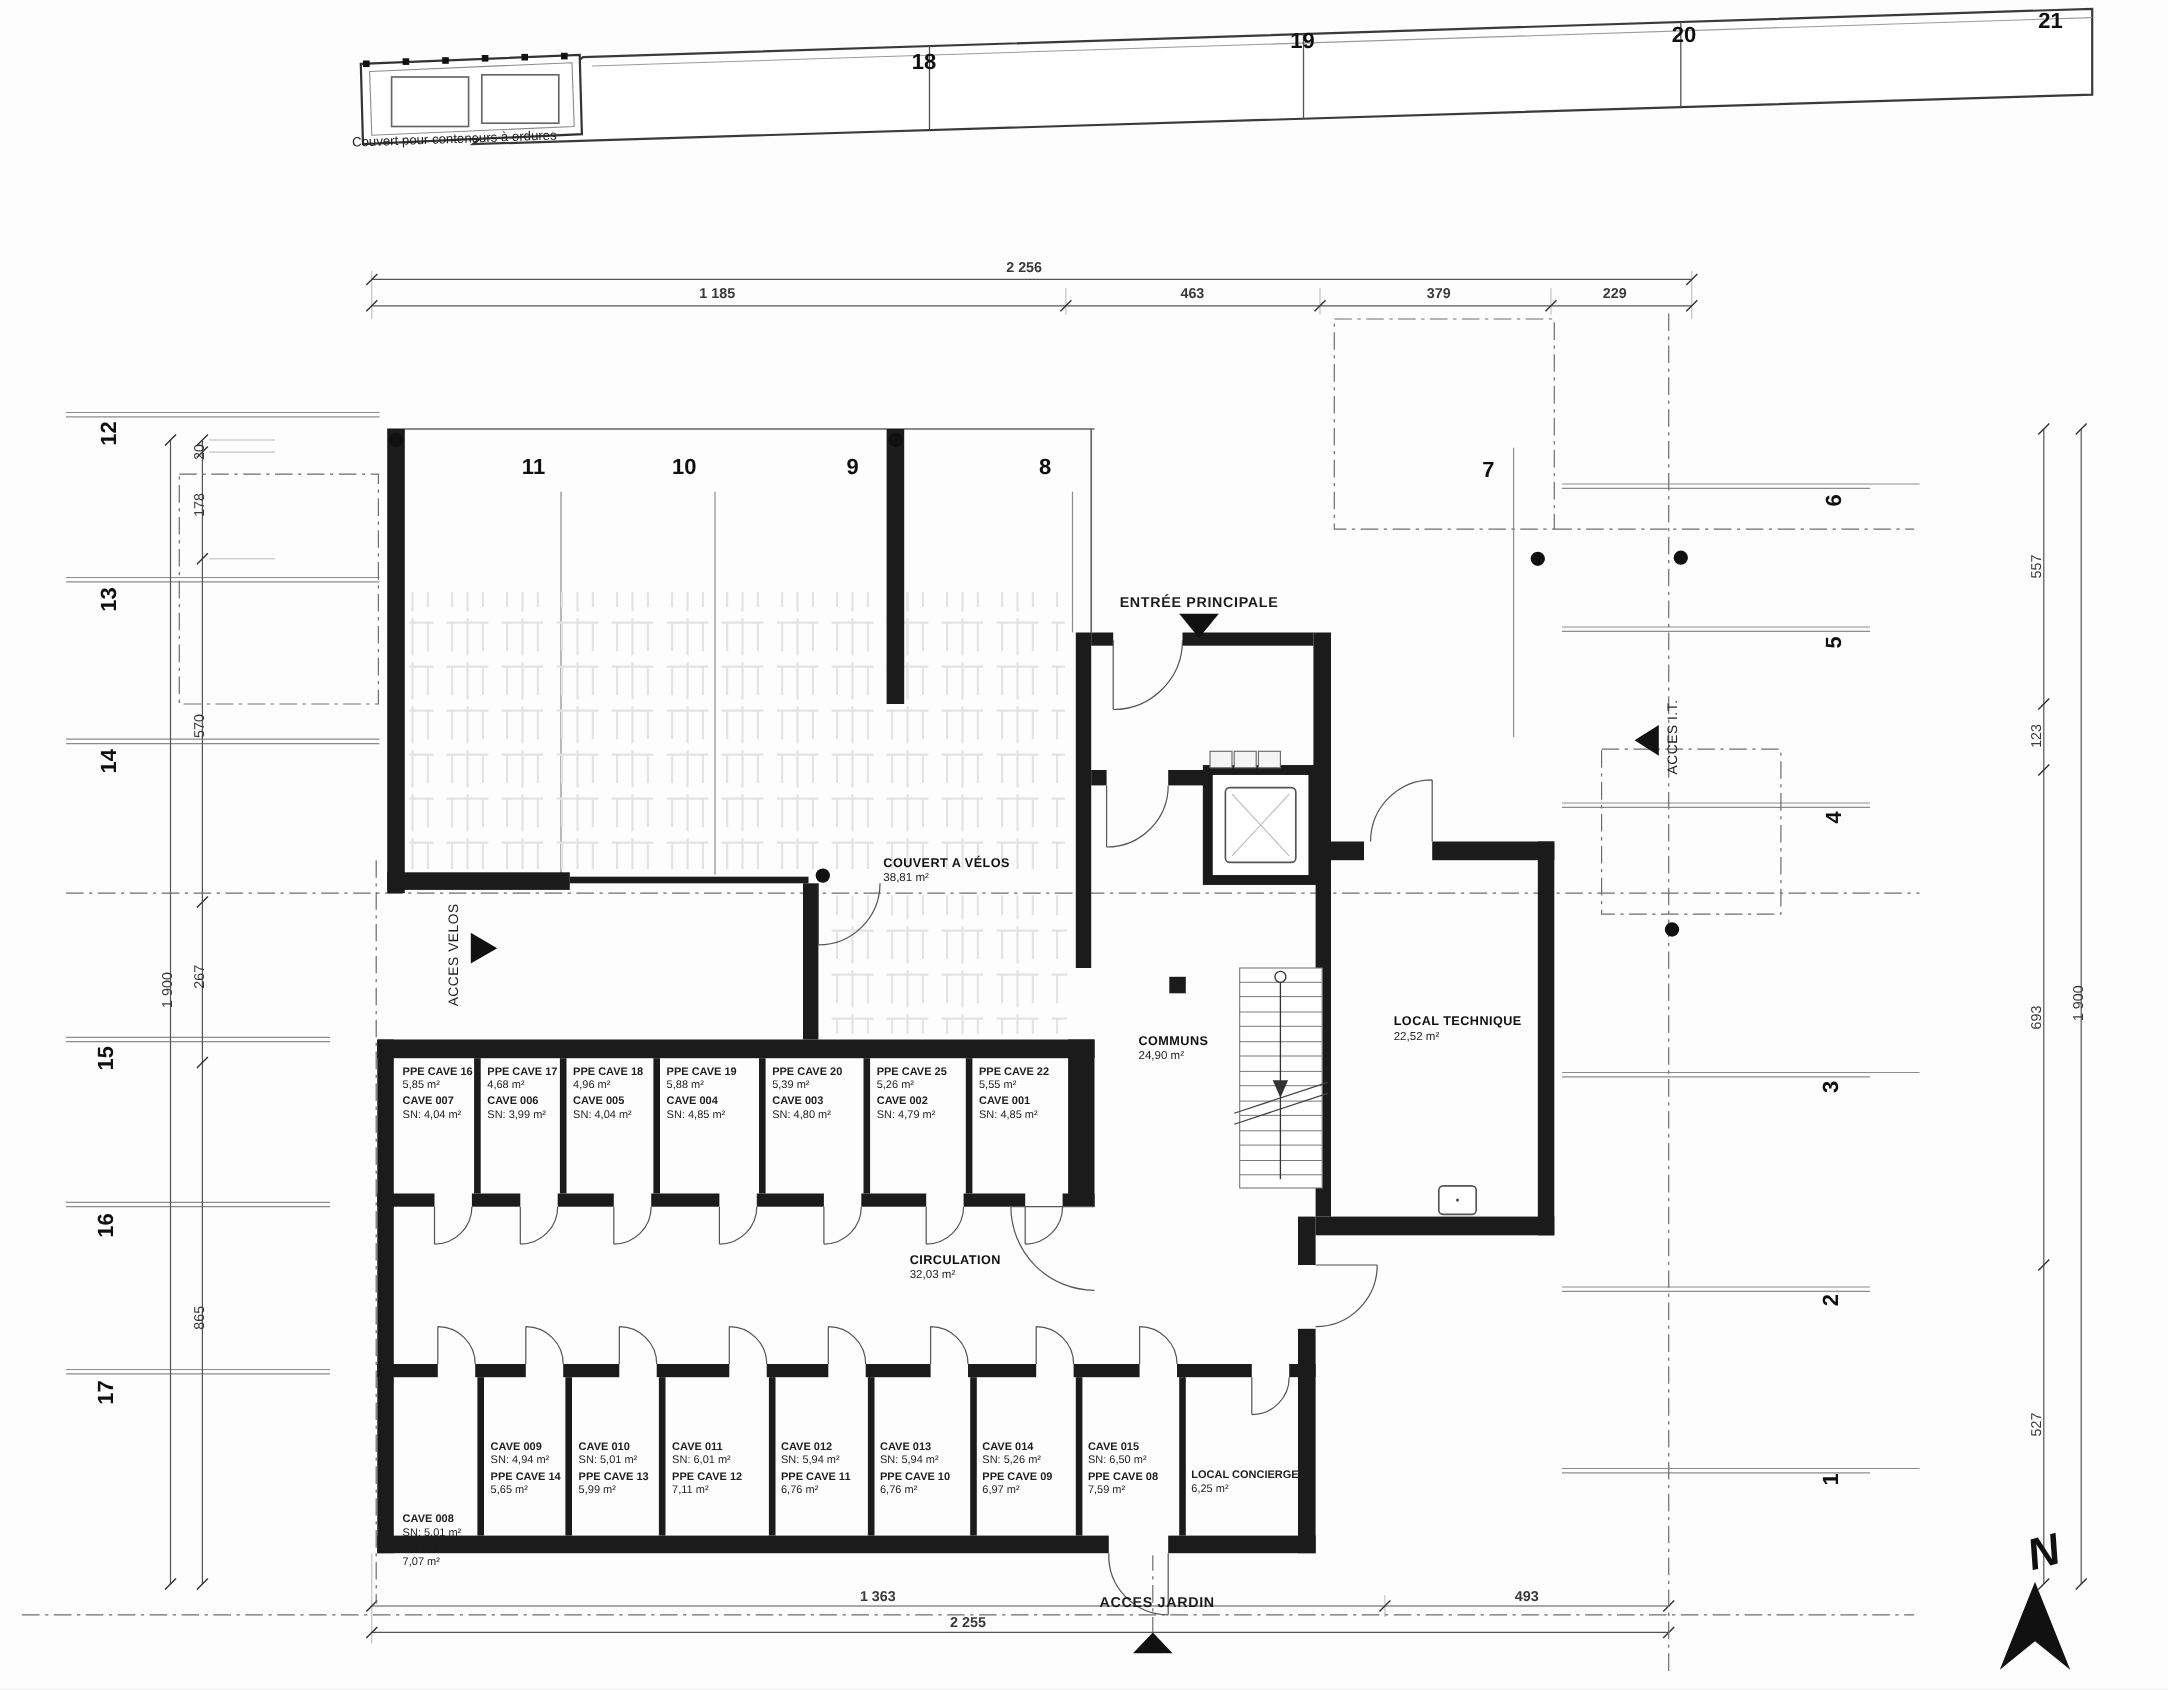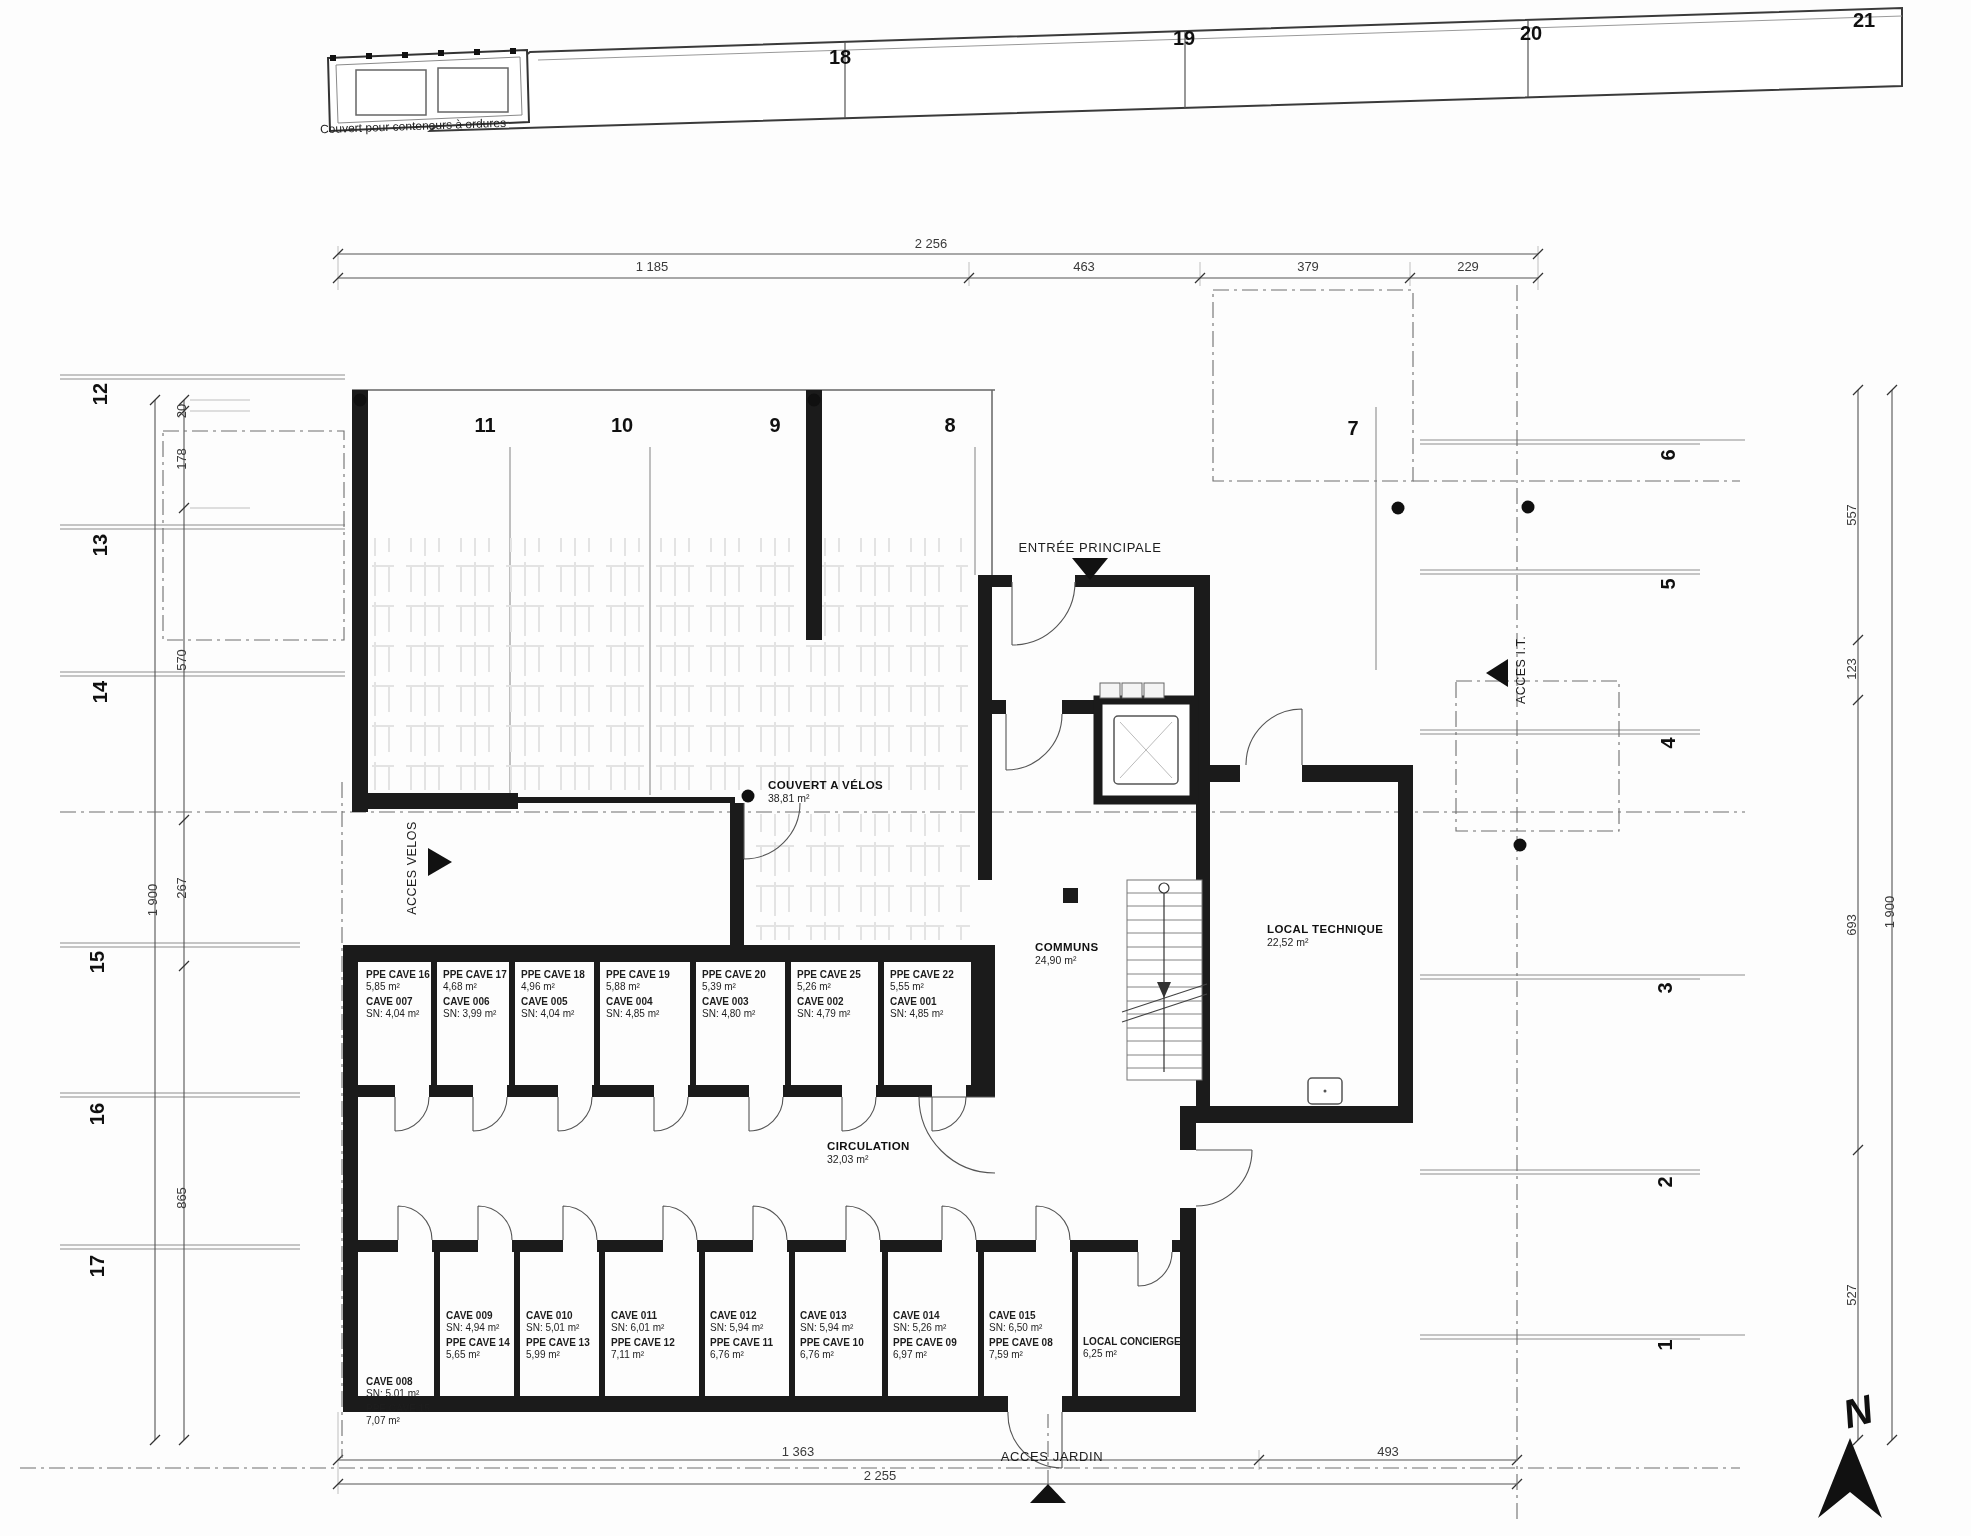--- a/index.html
+++ b/index.html
@@ -1,20 +1,20 @@
 <!DOCTYPE html>
 <html><head>
 <meta charset="utf-8">
 <style>
   html,body{margin:0;padding:0;background:#e9e9e9;}
   #plan{position:relative;width:1971px;height:1536px;background:#fdfdfd;overflow:hidden;
         font-family:"Liberation Sans",sans-serif;}
   svg{position:absolute;left:0;top:0;}
   .lbl{position:absolute;color:#2a2a2a;white-space:nowrap;font-family:"Liberation Sans",sans-serif;}
-  .c{transform:translate(-50%,-50%);}
+  .c{transform:translate(-50%,-50%);font-weight:bold;}
   .rot{transform:translate(-50%,-50%) rotate(-90deg);}
   .gridnum{font-size:20px;font-weight:bold;color:#101010;}
   .dim{font-size:13px;color:#3a3a3a;}
   .ann{font-size:13px;letter-spacing:.6px;color:#1c1c1c;}
   .ann-s{font-size:12.5px;letter-spacing:.5px;color:#1c1c1c;}
   .small-ann{font-size:12px;color:#222;}
   .room{position:absolute;}
   .room span{display:block;}
   .room .t{font-size:11.5px;font-weight:bold;letter-spacing:.4px;color:#101010;line-height:14px;}
   .room .a{font-size:10.5px;color:#222;line-height:13px;}
@@ -276,21 +276,21 @@
 <div class="lbl dim c" style="left:1388px;top:1451px">493</div>
 <div class="lbl dim c" style="left:880px;top:1475px">2 255</div>
 
 <div class="lbl small-ann" style="left:320px;top:119px;transform:rotate(-2deg)">Couvert pour conteneurs à ordures</div>
 <div class="lbl ann c" style="left:1090px;top:547px">ENTRÉE PRINCIPALE</div>
 <div class="lbl ann-s rot" style="left:412px;top:868px">ACCES VELOS</div>
 <div class="lbl ann-s rot" style="left:1521px;top:670px">ACCES I.T.</div>
 <div class="lbl ann c" style="left:1052px;top:1456px">ACCES JARDIN</div>
 <div class="lbl north-n" style="left:1858px;top:1412px">N</div>
 
-<div class="room" style="left:768px;top:778px">
+<div class="room" style="left:803px;top:778px">
   <span class="t">COUVERT A VÉLOS</span>
   <span class="a">38,81 m²</span>
 </div>
 <div class="room" style="left:1035px;top:940px">
   <span class="t">COMMUNS</span>
   <span class="a">24,90 m²</span>
 </div>
 <div class="room" style="left:1267px;top:922px">
   <span class="t">LOCAL TECHNIQUE</span>
   <span class="a">22,52 m²</span>

